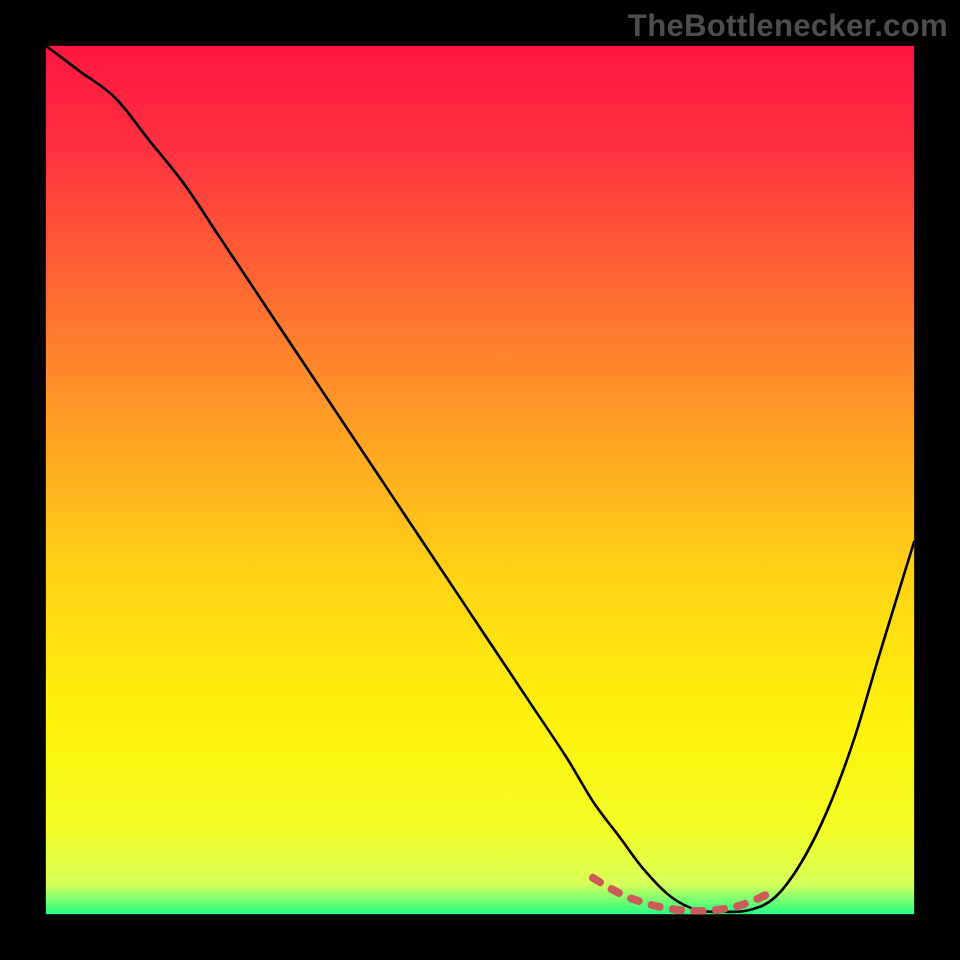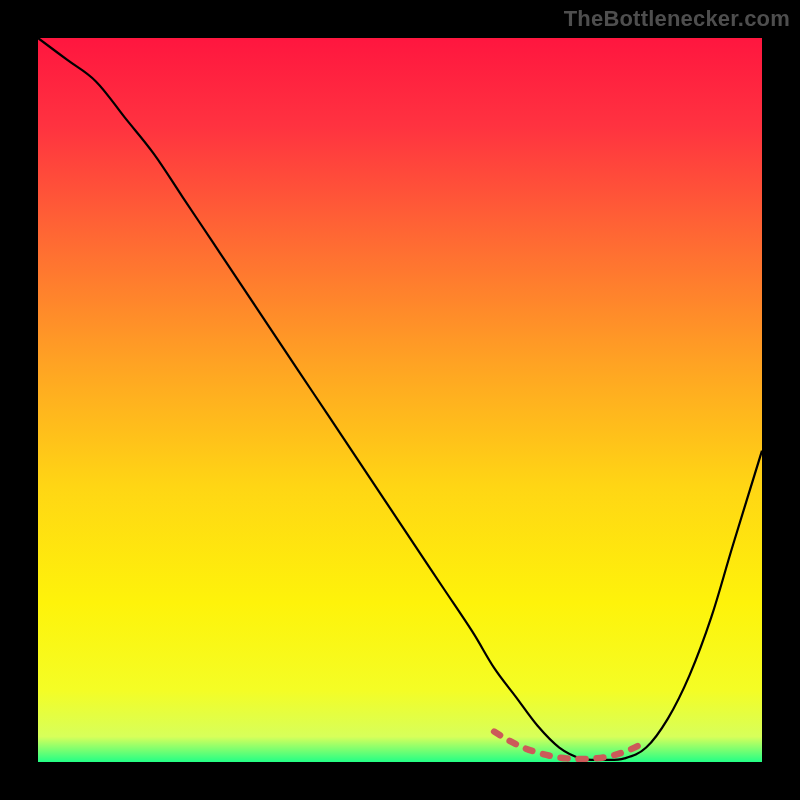--- a/index.html
+++ b/index.html
@@ -15,21 +15,21 @@
     position: relative;
     width: 800px;
     height: 800px;
     background: #000;
   }
   .attribution {
     position: absolute;
     top: 6px;
     right: 10px;
     color: #4e4e4e;
-    font-size: 22px;
+    font-size: 26px;
     font-weight: bold;
     letter-spacing: 0.2px;
     user-select: none;
   }
   .plot-wrap {
     position: absolute;
     left: 38px;
     top: 38px;
     width: 724px;
     height: 724px;

